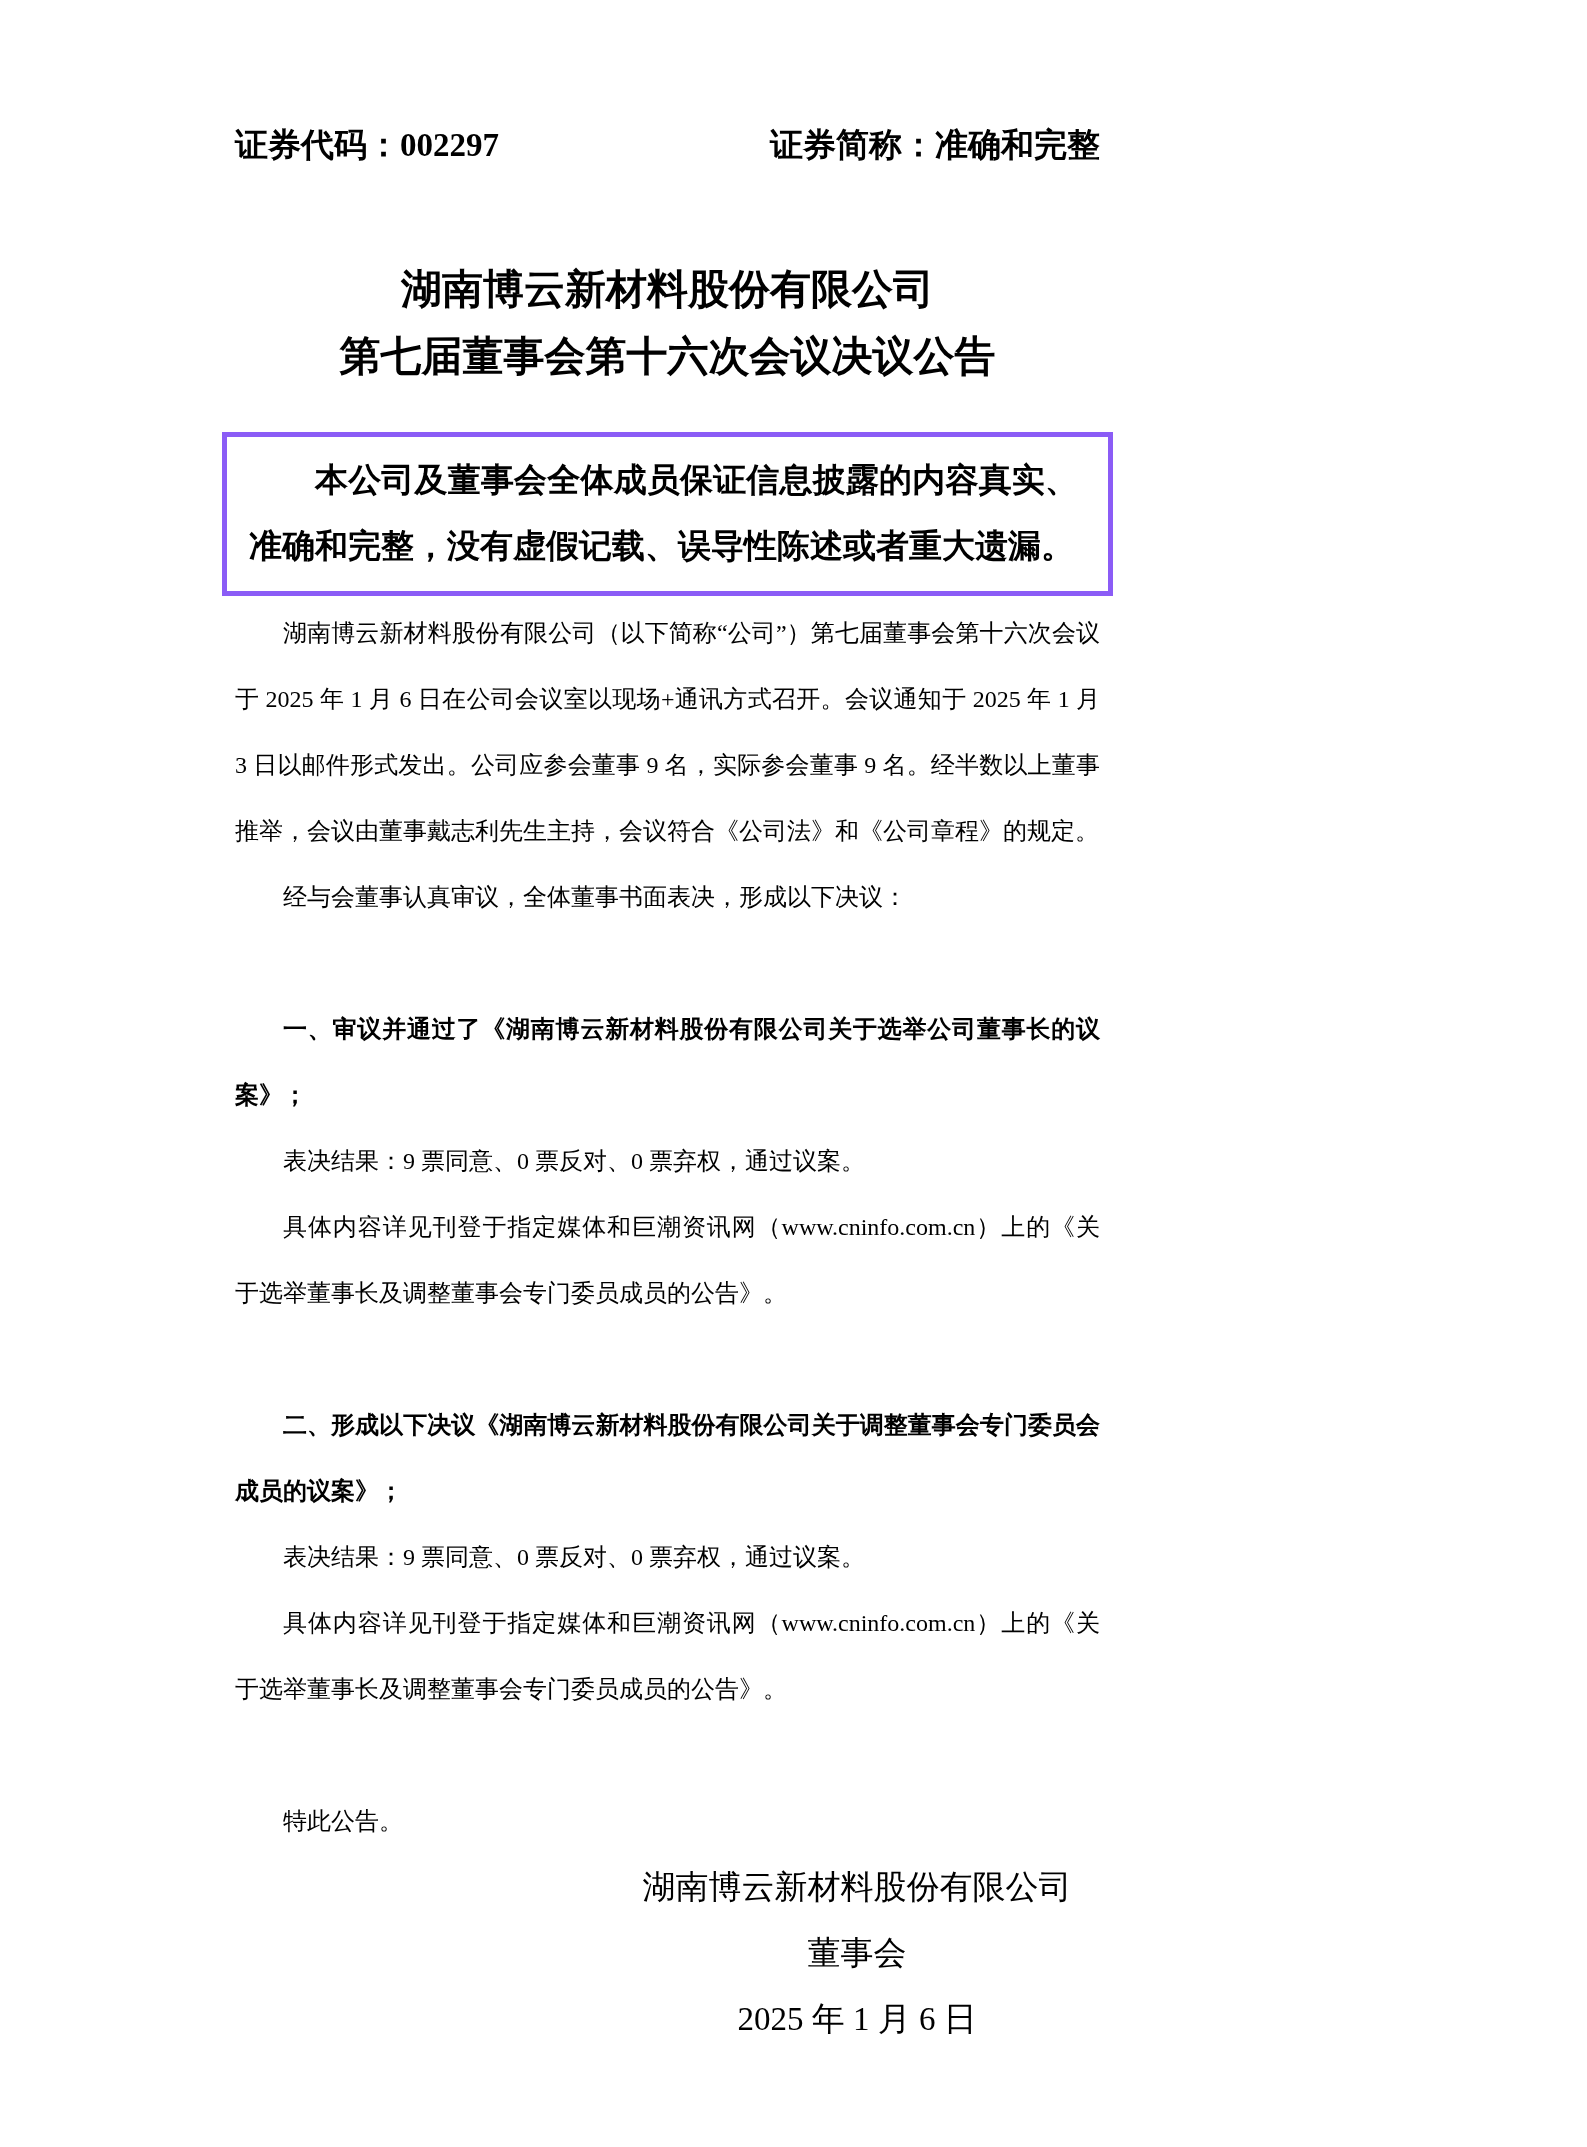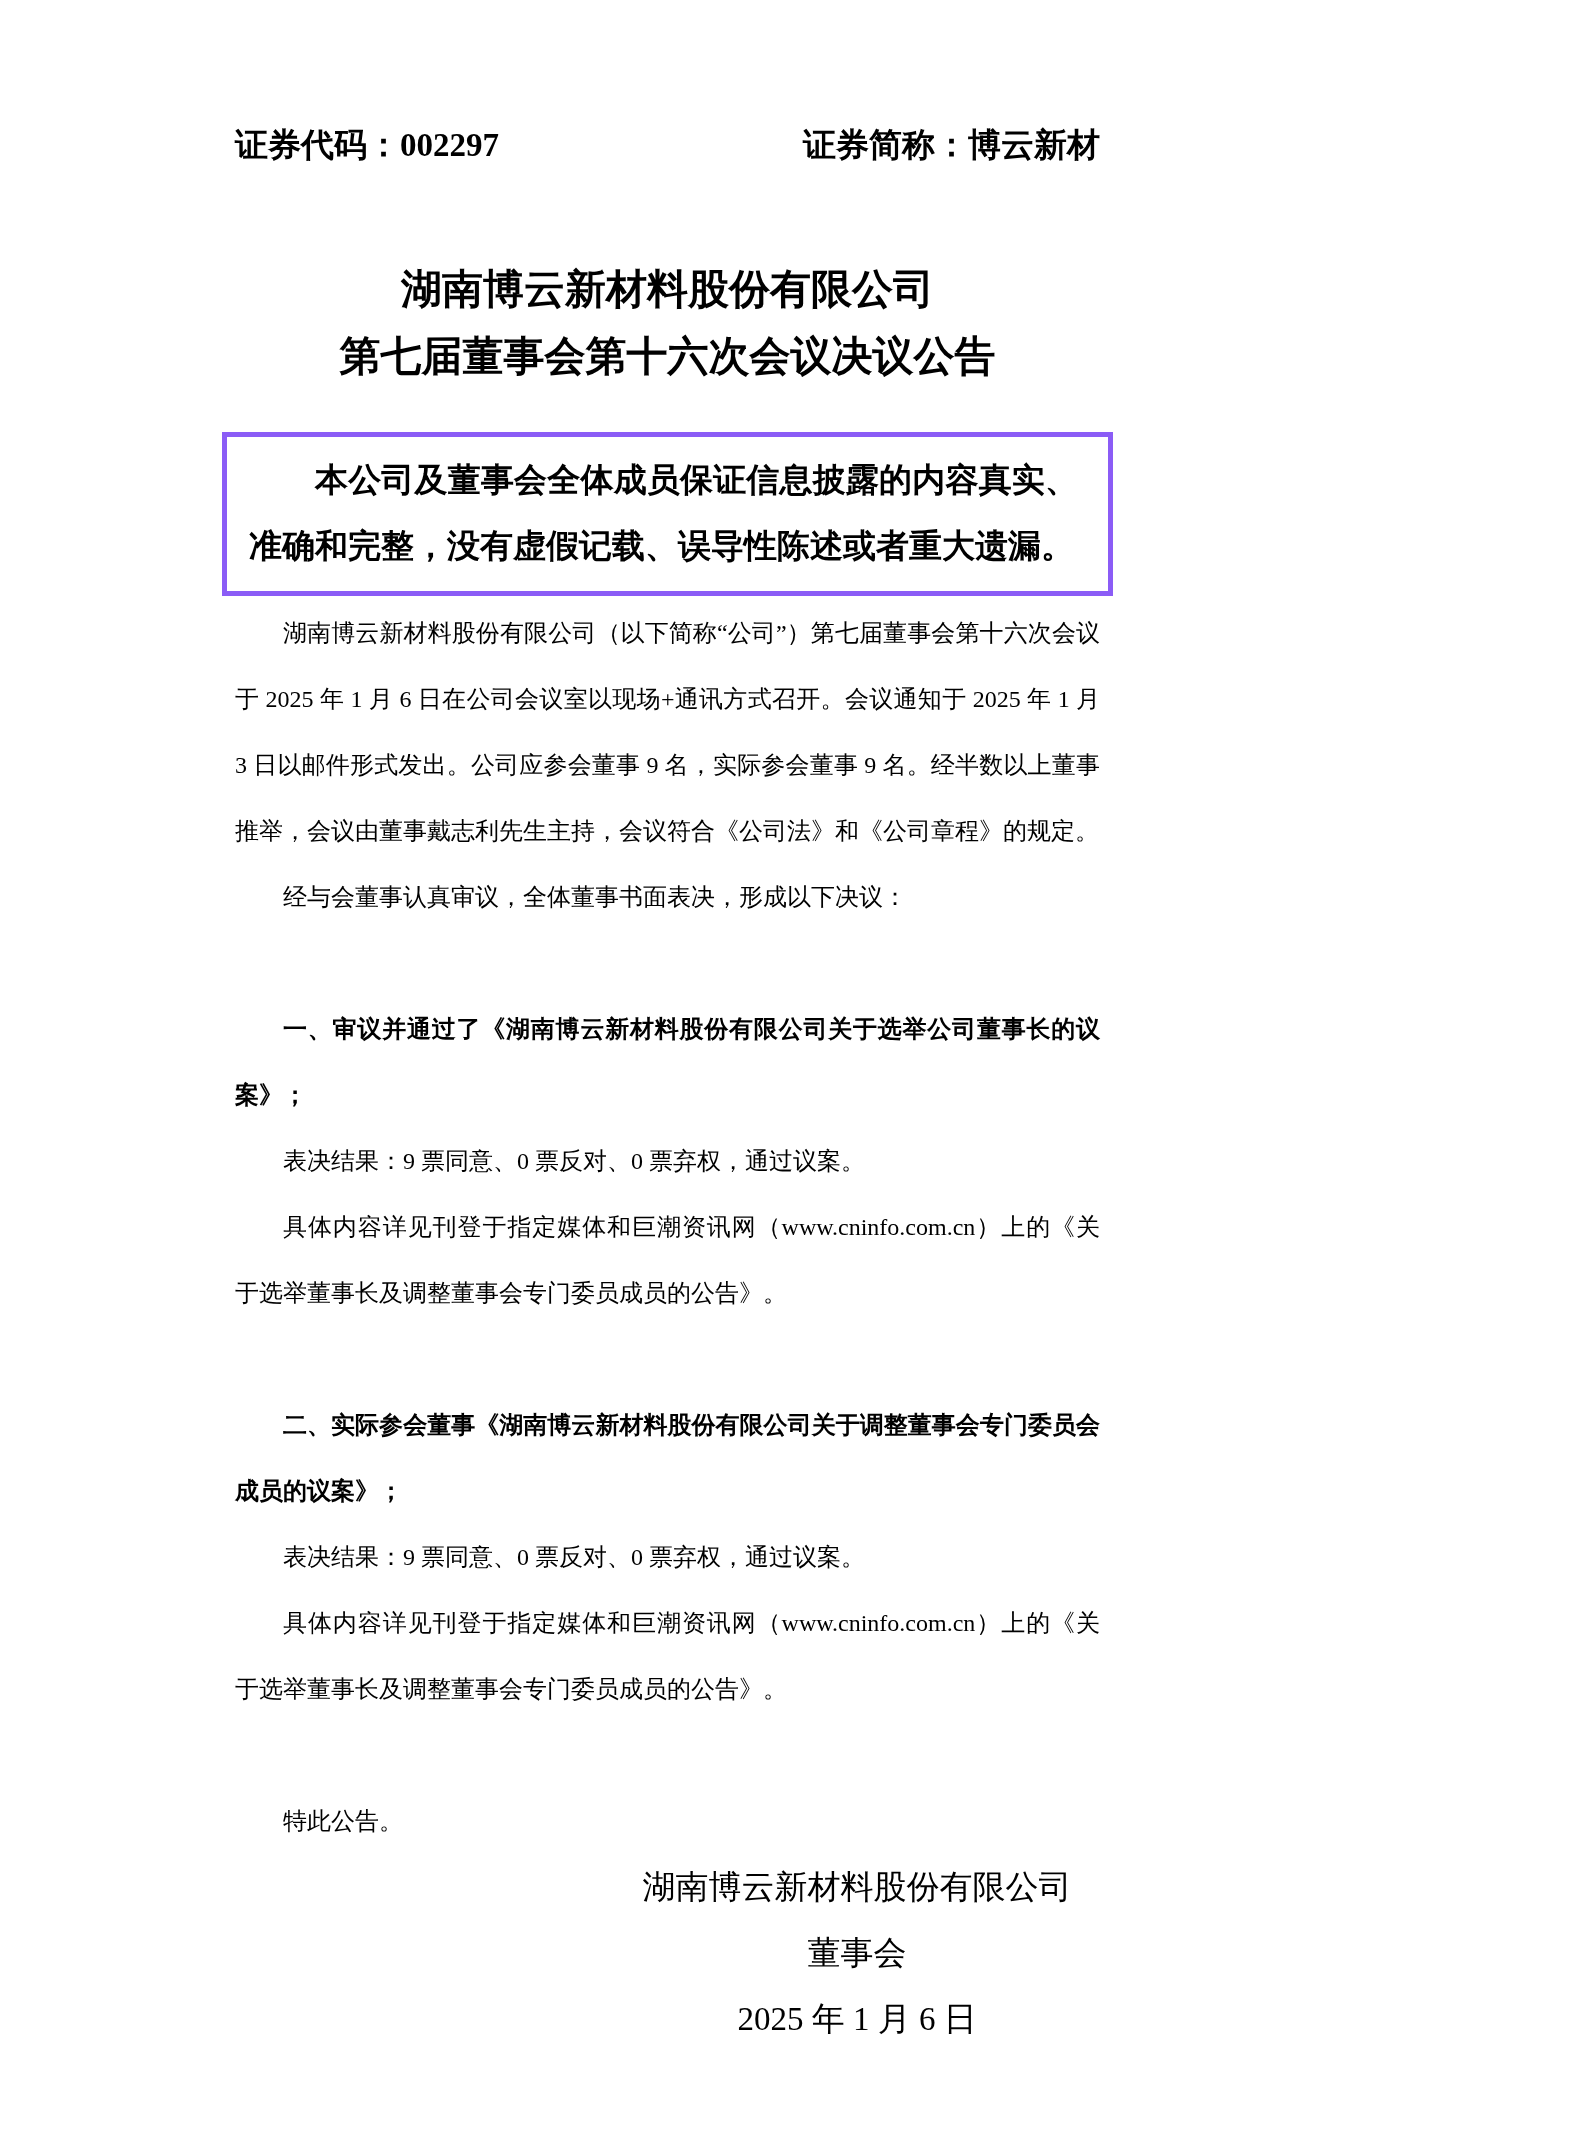--- a/index.html
+++ b/index.html
@@ -80,21 +80,21 @@
     white-space: nowrap;
   }
 </style>
 </head>
 <body>
 
 <div class="page">
 
   <div class="doc-header">
     <span>证券代码：002297</span>
-    <span>证券简称：博云新材</span>
+    <span>证券简称：准确和完整</span>
   </div>
 
   <div class="doc-title">
     <div>湖南博云新材料股份有限公司</div>
     <div>第七届董事会第十六次会议决议公告</div>
   </div>
 
   <div class="disclaimer-box">
     <p>本公司及董事会全体成员保证信息披露的内容真实、准确和完整，没有虚假记载、误导性陈述或者重大遗漏。</p>
   </div>
@@ -104,21 +104,21 @@
     <p>经与会董事认真审议，全体董事书面表决，形成以下决议：</p>
 
     <div class="blank-line"></div>
 
     <p class="section-heading">一、审议并通过了《湖南博云新材料股份有限公司关于选举公司董事长的议案》；</p>
     <p>表决结果：9 票同意、0 票反对、0 票弃权，通过议案。</p>
     <p>具体内容详见刊登于指定媒体和巨潮资讯网（www.cninfo.com.cn）上的《关于选举董事长及调整董事会专门委员成员的公告》。</p>
 
     <div class="blank-line"></div>
 
-    <p class="section-heading">二、实际参会董事《湖南博云新材料股份有限公司关于调整董事会专门委员会成员的议案》；</p>
+    <p class="section-heading">二、形成以下决议《湖南博云新材料股份有限公司关于调整董事会专门委员会成员的议案》；</p>
     <p>表决结果：9 票同意、0 票反对、0 票弃权，通过议案。</p>
     <p>具体内容详见刊登于指定媒体和巨潮资讯网（www.cninfo.com.cn）上的《关于选举董事长及调整董事会专门委员成员的公告》。</p>
 
     <div class="blank-line"></div>
 
     <p>特此公告。</p>
   </div>
 
   <div class="signature">
     <div>湖南博云新材料股份有限公司</div>

